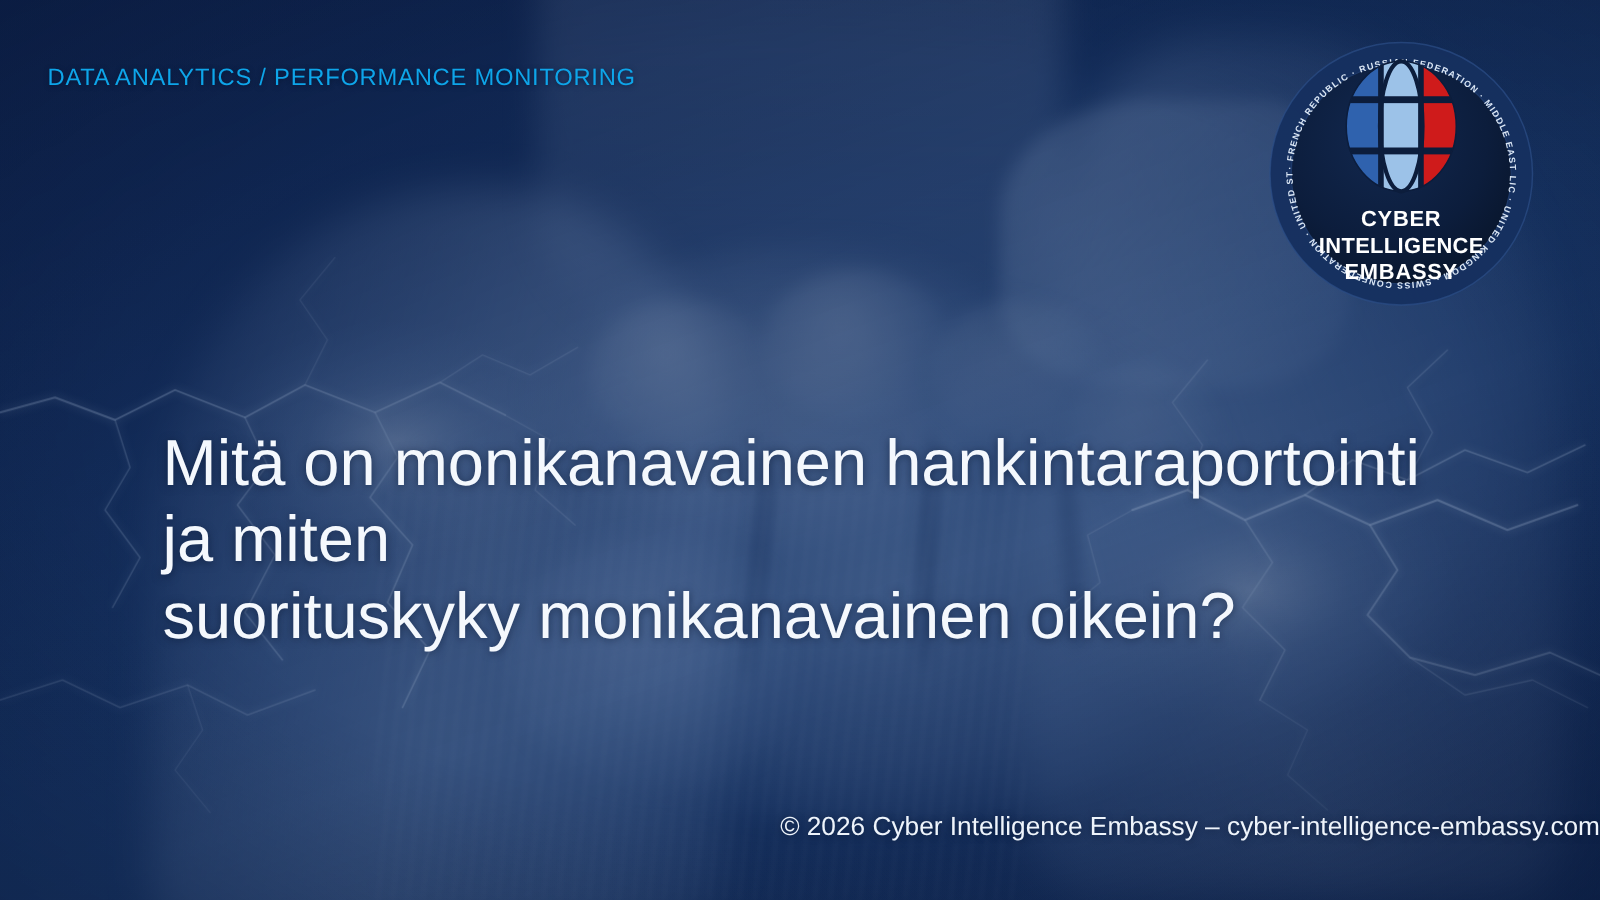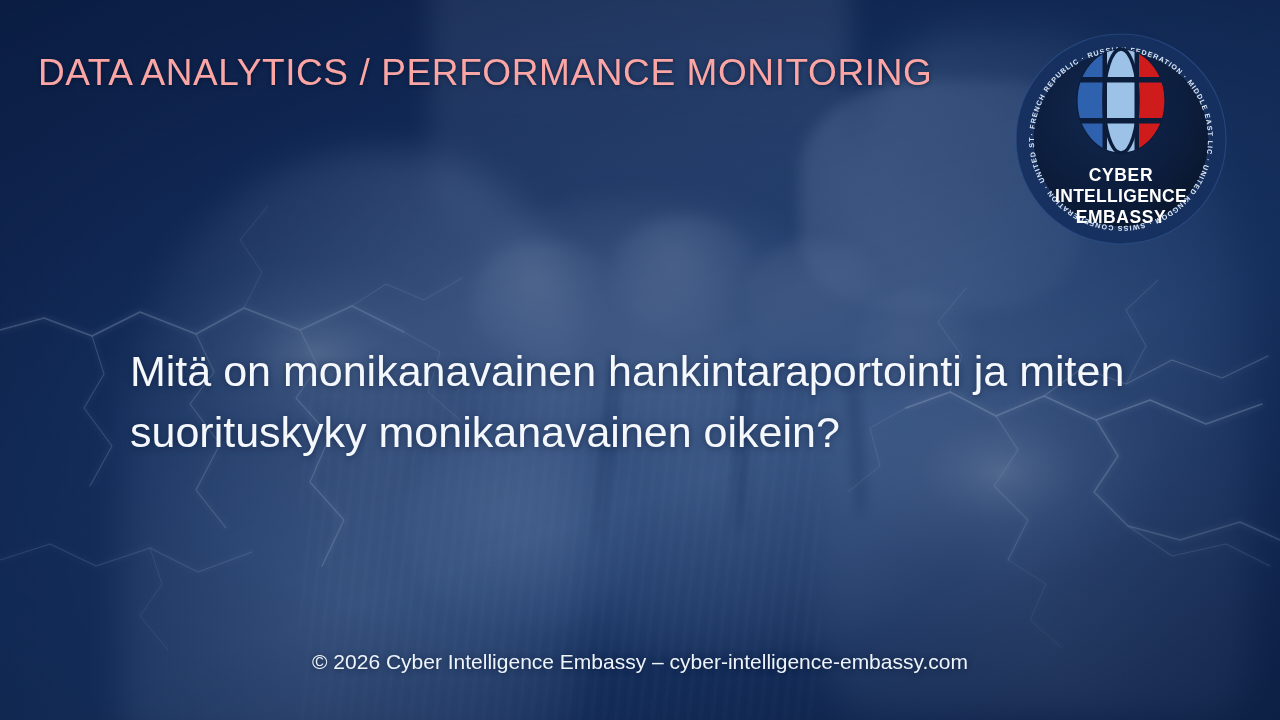--- a/index.html
+++ b/index.html
@@ -113,43 +113,43 @@
     mix-blend-mode:normal;
   }
   .bg-vignette {
     background:radial-gradient(ellipse 88% 88% at 50% 48%, rgba(0,0,0,0) 48%, rgba(8,22,52,0.40) 86%, rgba(6,18,44,0.60) 100%);
   }
 
   
   .eyebrow {
     position:absolute;
     left:38px; top:52px;
-    font-size:37px;
+    font-size:19px;
     letter-spacing:0.6px;
-    color:#fca5a5;
+    color:#0ea5e9;
     font-weight:400;
     white-space:nowrap;
     text-shadow:0 1px 4px rgba(4,14,36,0.55);
   }
 
   .headline {
     position:absolute;
     left:130px; top:341px;
     width:1030px;
-    font-size:43px;
+    font-size:52px;
     line-height:61px;
     font-weight:400;
     color:#f4f8fd;
     text-shadow:0 1px 7px rgba(6,18,42,0.52);
   }
 
   .footer {
     position:absolute;
     left:0; right:0; top:650px;
-    text-align:center;
+    text-align:right;
     font-size:21px;
     color:#eef4fb;
     font-weight:400;
     text-shadow:0 1px 6px rgba(6,18,42,0.62);
   }
 
   
   .emblem {
     position:absolute;
     left:1012px; top:30px;

